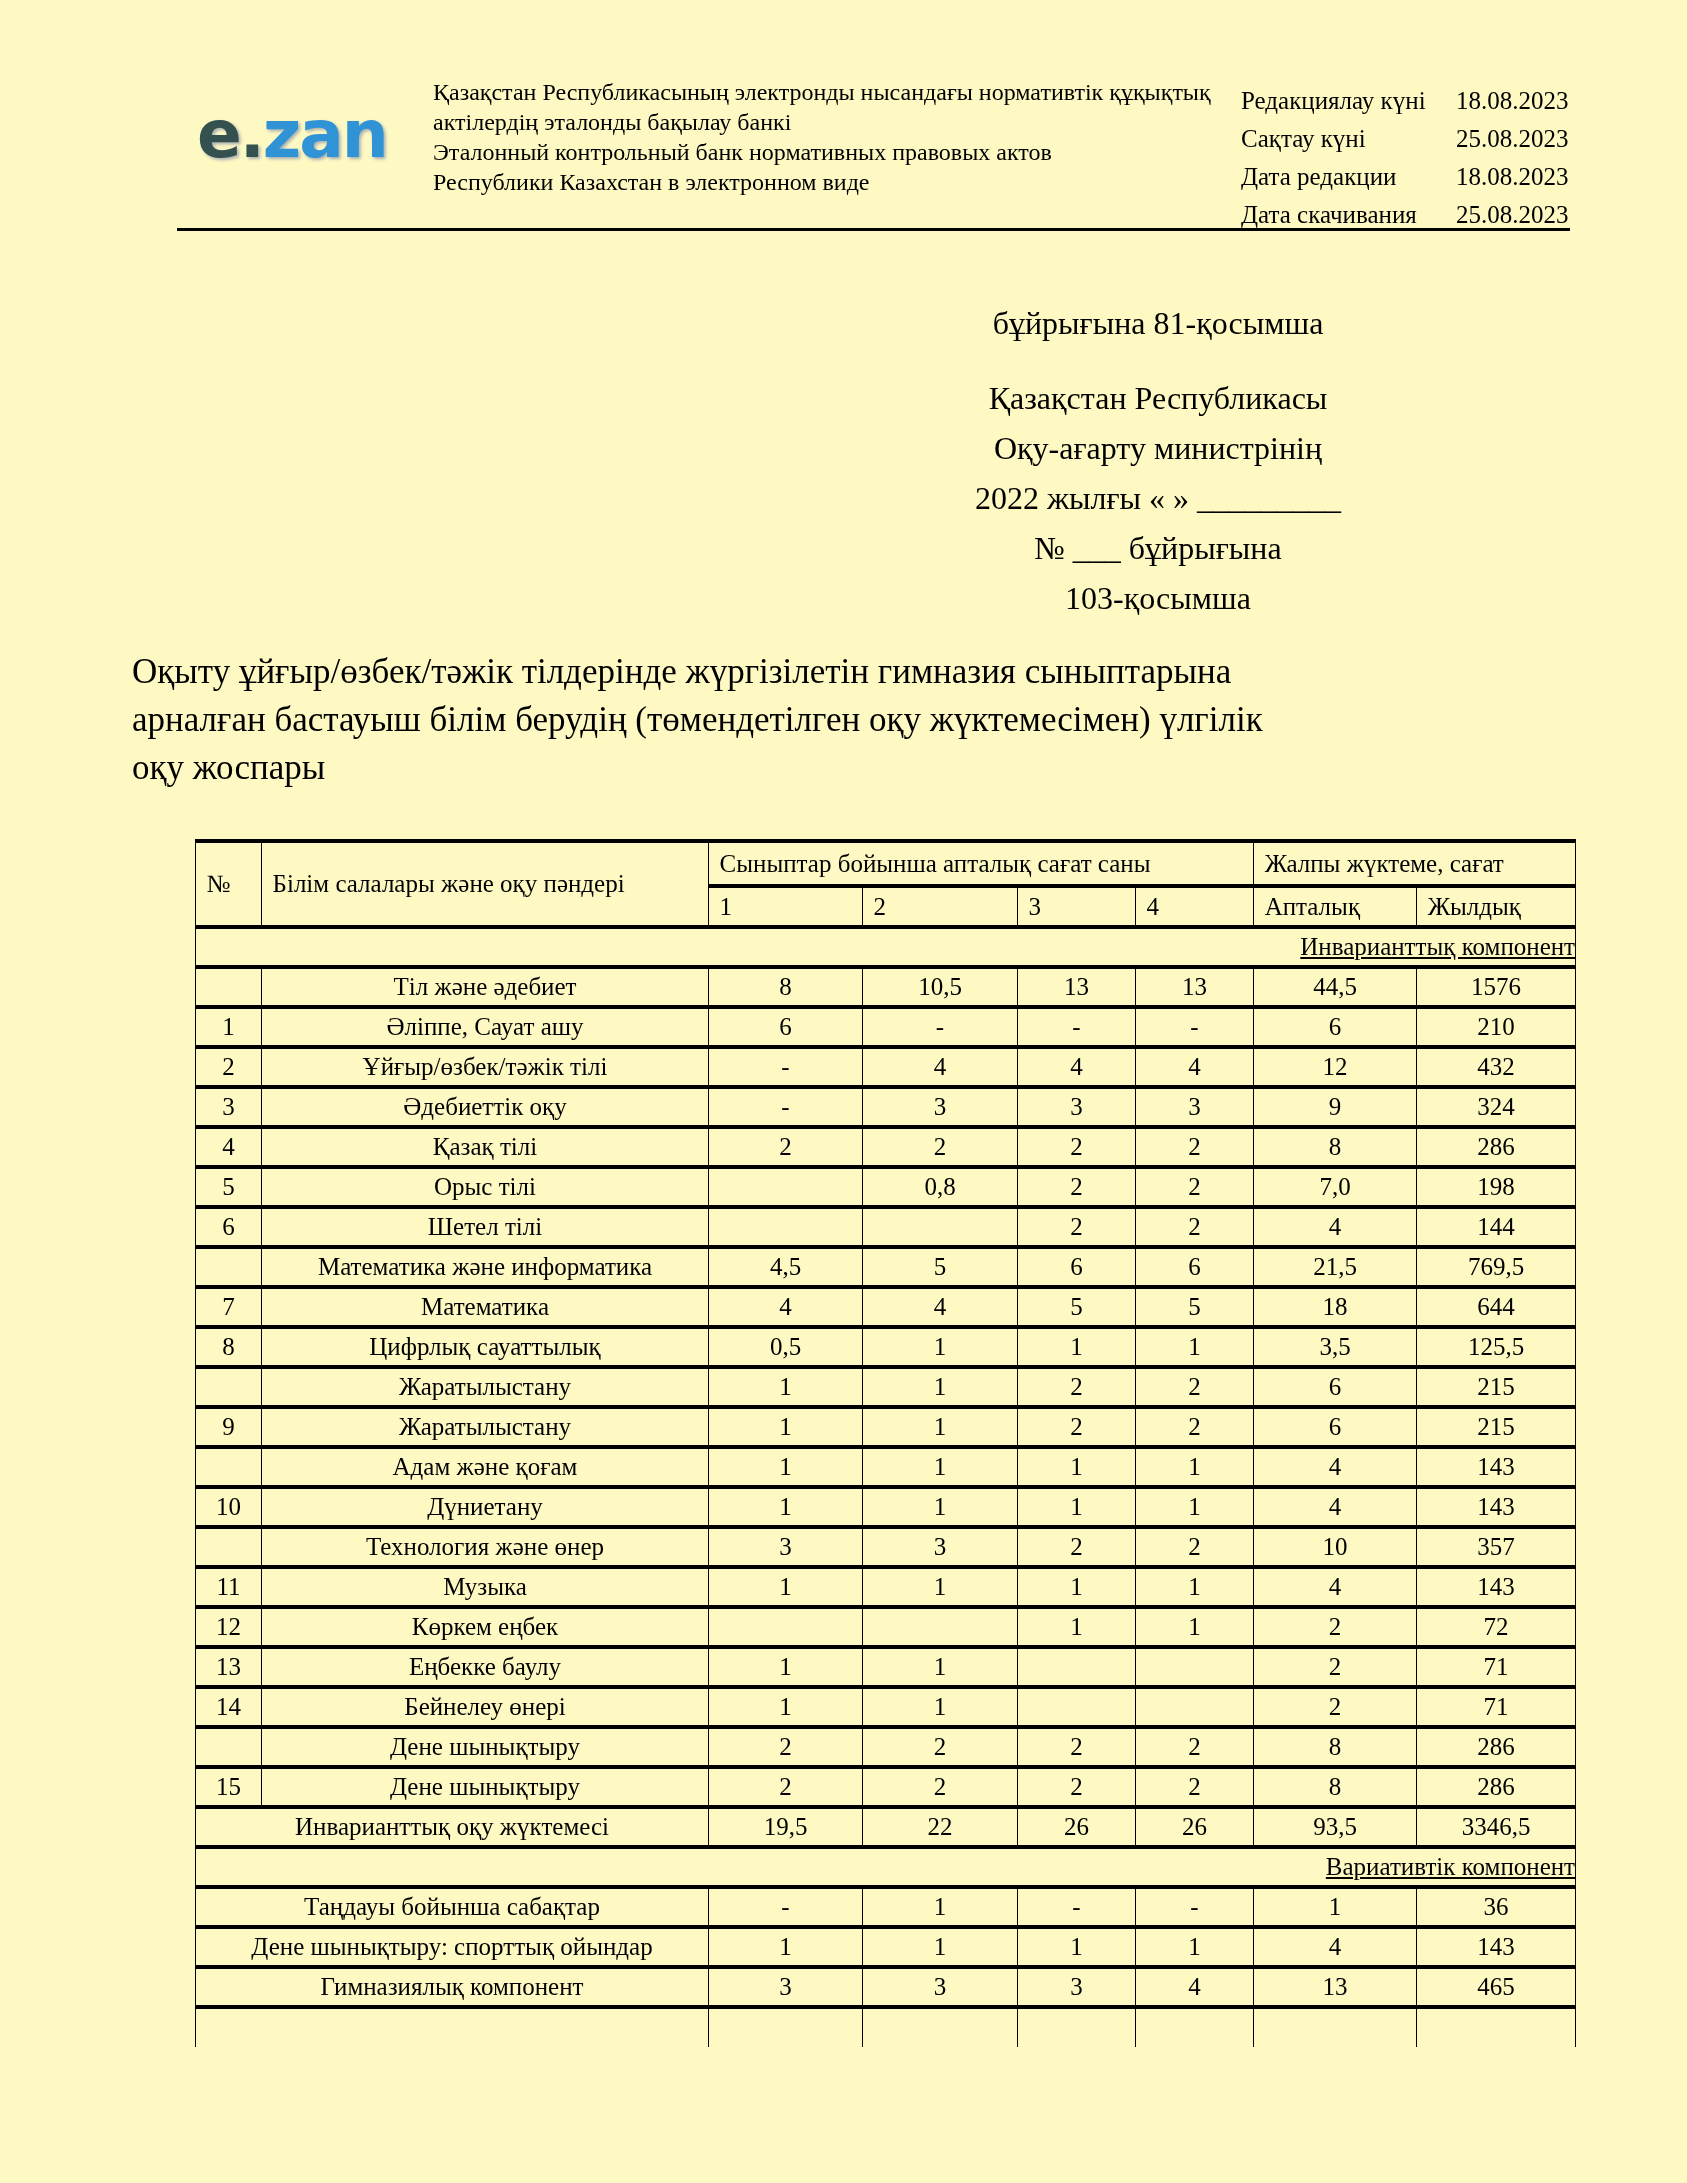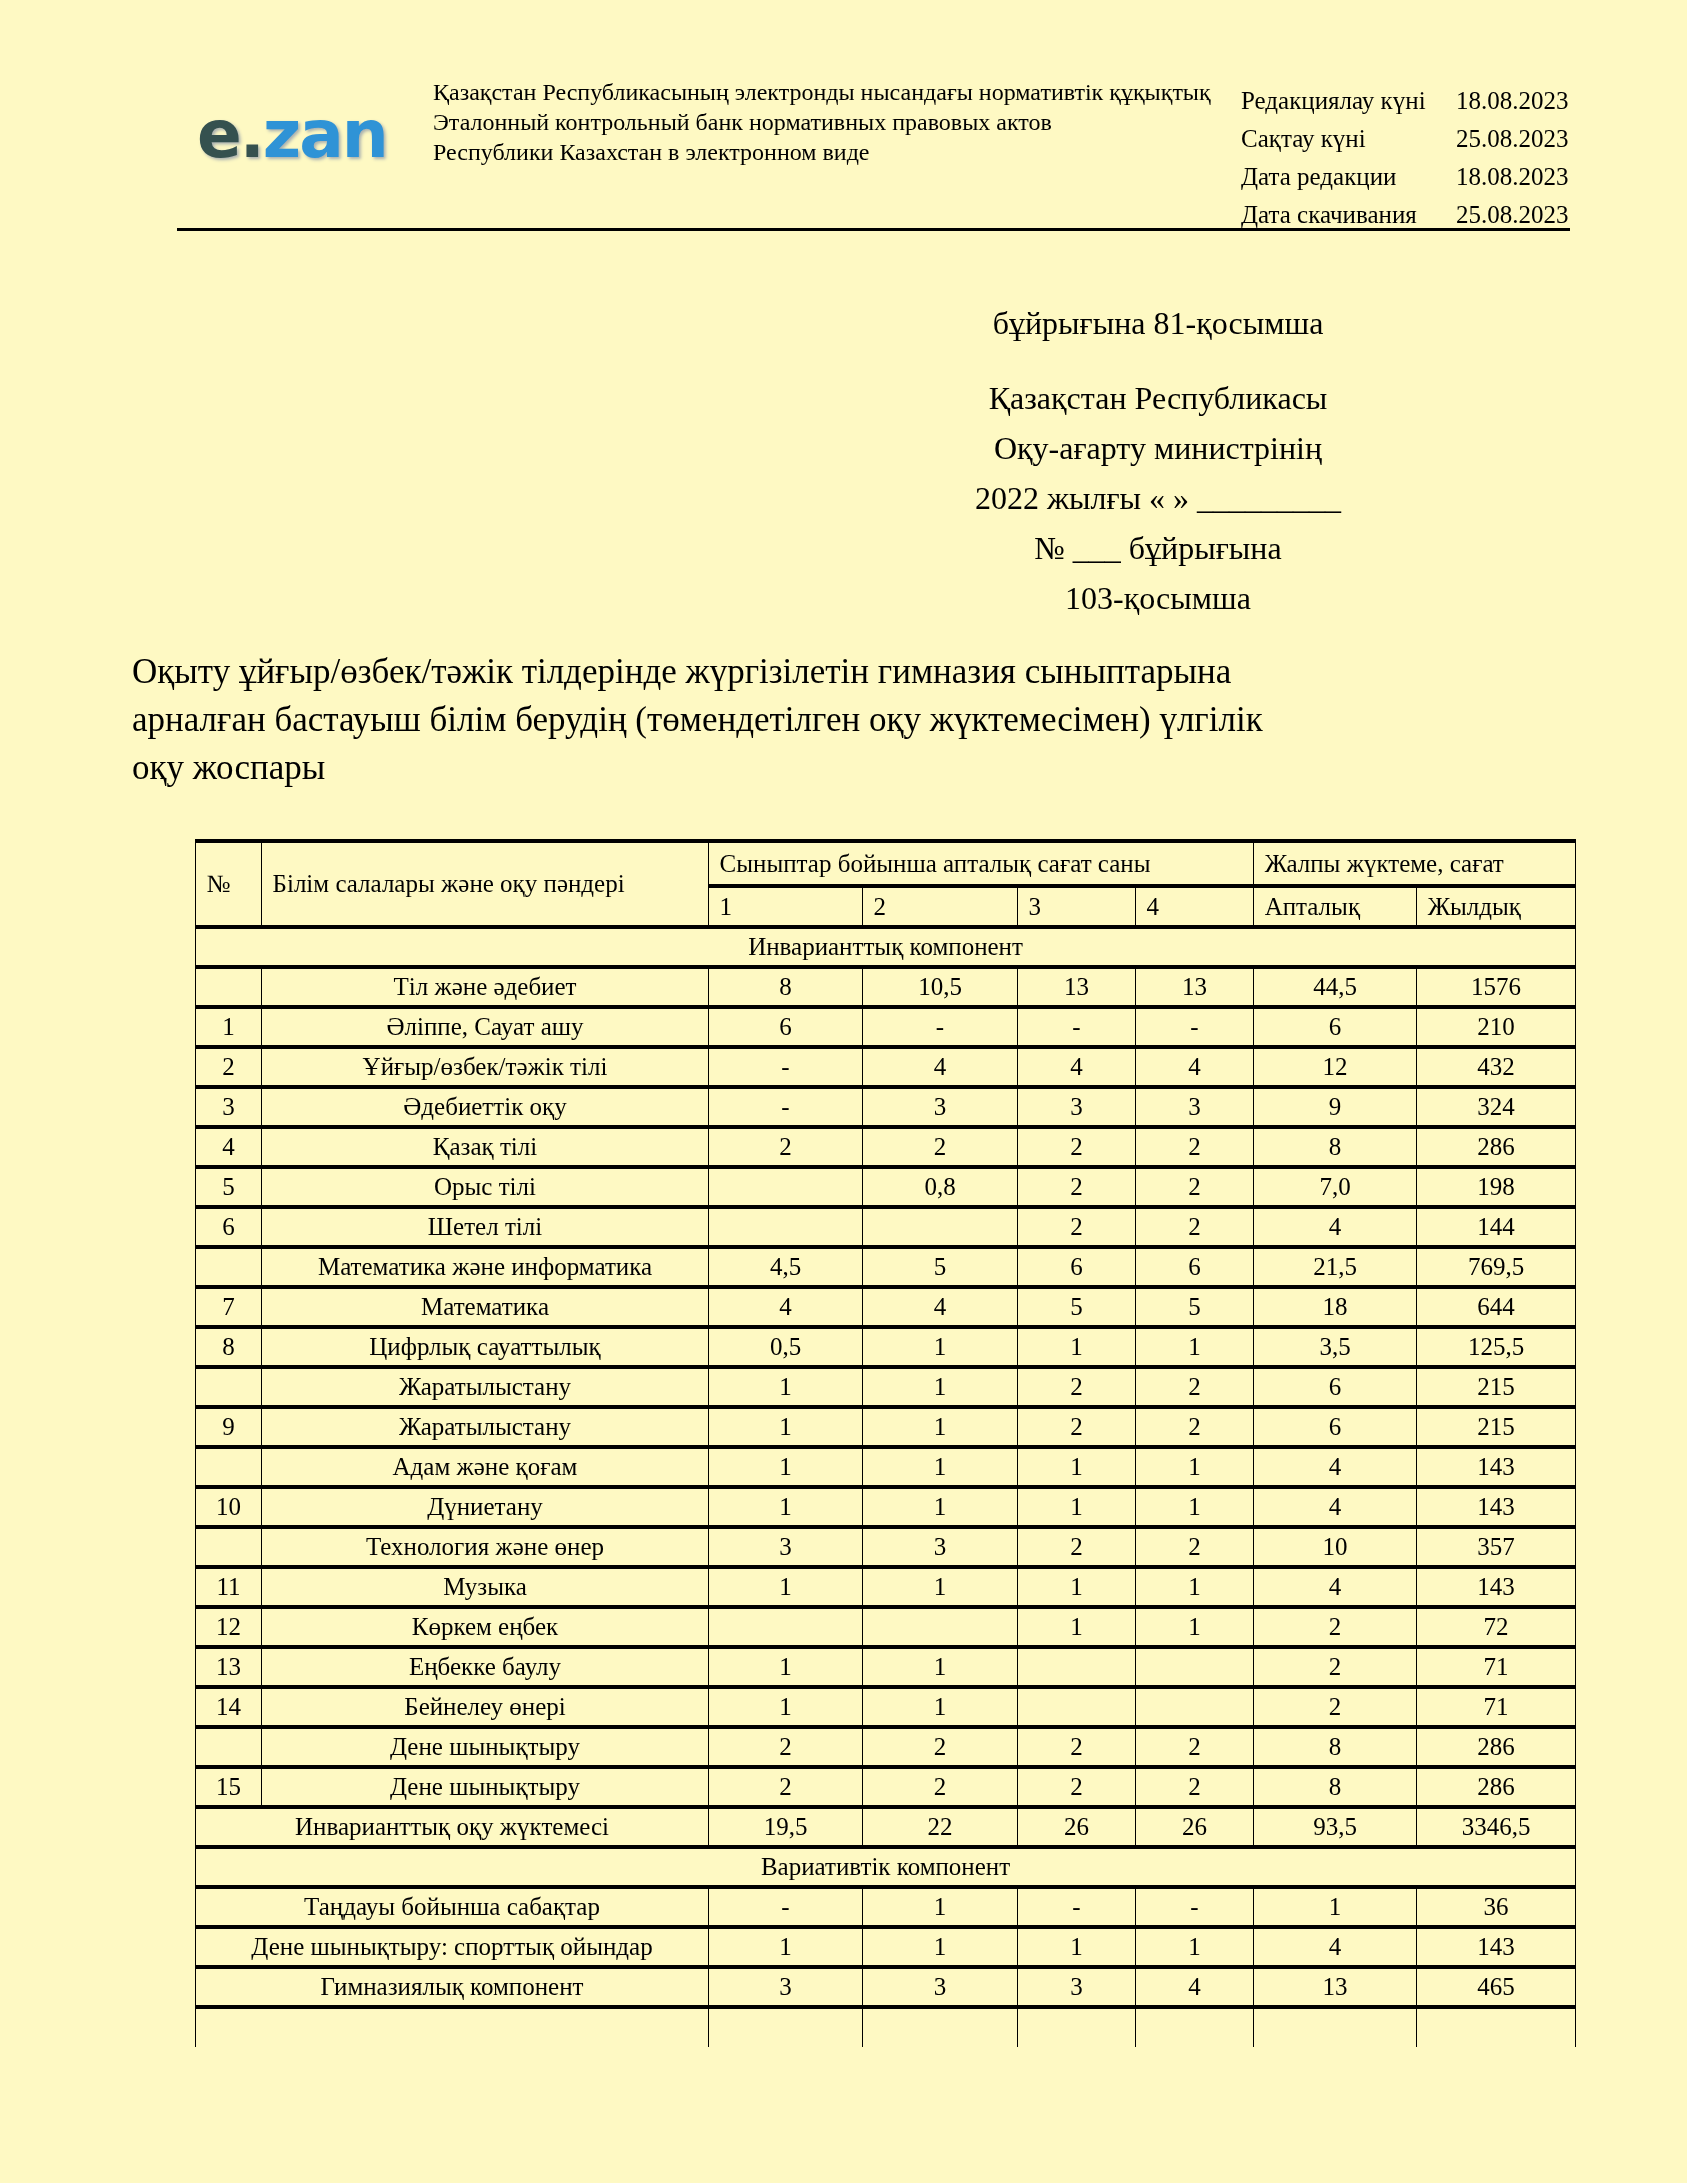--- a/index.html
+++ b/index.html
@@ -63,33 +63,34 @@
   table.plan th{font-weight:normal;text-align:left;padding-left:10.6px;}
   th.rowspan-top{vertical-align:top;padding-top:9.3px;}
   th.no-h{text-align:center;padding-left:0;}
   th.grade-h{text-align:left;padding-left:14.6px;}
   tr.hr1{height:45px;}
   tr.hr2{height:41px;}
   table.plan tbody tr{height:40px;}
   td.no-cell{text-align:center;}
   td.name-cell{text-align:center;padding-left:10.6px;}
   td.val-cell{text-align:center;}
-  td.section-cell{text-align:center;padding-left:9.3px;}
+  td.section-cell{text-align:right;padding-left:9.3px;text-decoration:underline;}
   tr.row-cut{height:38px;}
   tr.row-cut td{border-bottom:none;}
 </style>
 </head>
 <body>
 
 <div class="page">
 
   <div class="logo"><span class="logo-e">e.</span><span class="logo-zan">zan</span></div>
 
   <div class="org">
     <div>Қазақстан Республикасының электронды нысандағы нормативтік құқықтық</div>
+    <div>актілердің эталонды бақылау банкі</div>
     <div>Эталонный контрольный банк нормативных правовых актов</div>
     <div>Республики Казахстан в электронном виде</div>
   </div>
 
   <div class="dates">
     <div><span class="date-label">Редакциялау күні</span><span class="date-value">18.08.2023</span></div>
     <div><span class="date-label">Сақтау күні</span><span class="date-value">25.08.2023</span></div>
     <div><span class="date-label">Дата редакции</span><span class="date-value">18.08.2023</span></div>
     <div><span class="date-label">Дата скачивания</span><span class="date-value">25.08.2023</span></div>
   </div>

